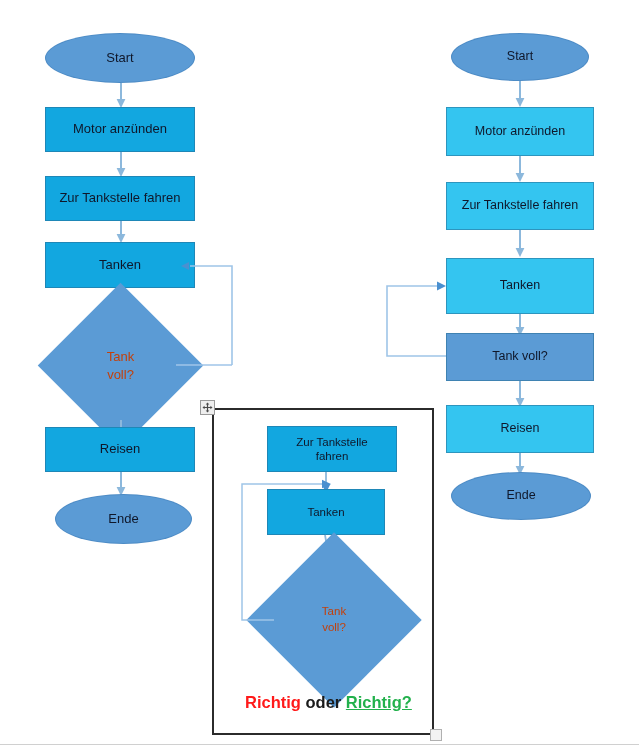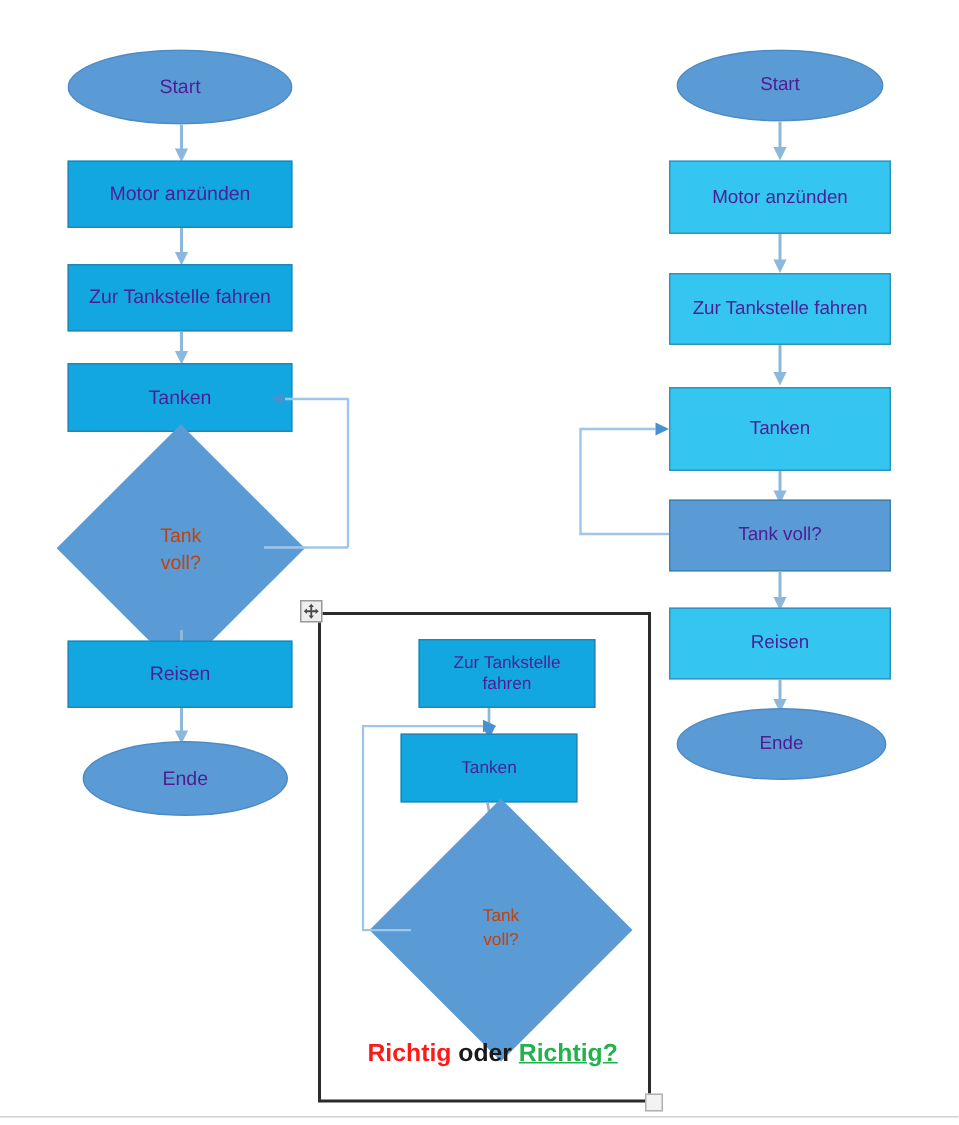--- a/index.html
+++ b/index.html
@@ -21,21 +21,21 @@
     height: 750px;
     background: #ffffff;
   }
   .node {
     position: absolute;
     box-sizing: border-box;
     display: flex;
     align-items: center;
     justify-content: center;
     text-align: center;
-    color: #4c1d95;
+    color: #0f172a;
     line-height: 1.25;
     white-space: pre-line;
     user-select: none;
   }
   .rect {
     border: 1px solid rgba(40,110,150,0.55);
   }
   .ellipse {
     border-radius: 50%;
     border: 1px solid rgba(50,110,170,0.35);
@@ -214,21 +214,21 @@
     <svg class="conn" style="left:513px; top:453px; width:14px; height:22px;" viewBox="0 0 14 22">
       <line x1="7" y1="0" x2="7" y2="15" stroke="#8CB8DC" stroke-width="2"></line>
       <polygon points="7,22 2.6,13 11.4,13" fill="#8CB8DC"></polygon>
     </svg>
 
     <div class="node ellipse" style="left:451px; top:472px; width:140px; height:48px; background:#5B9BD5; font-size:12.5px;">Ende</div>
   </div>
 
   <div class="inset-frame" style="left:212px; top:408px; width:222px; height:327px;">
 
-    <div class="node rect" style="left:53px; top:16px; width:118px; height:46px; background:#12A7E0; font-size:11.5px;margin-left:12px;">Zur Tankstelle
+    <div class="node rect" style="left:53px; top:16px; width:130px; height:46px; background:#12A7E0; font-size:11.5px;">Zur Tankstelle
 fahren</div>
 
     <svg class="conn" style="left:105px; top:62px; width:14px; height:22px;" viewBox="0 0 14 22">
       <line x1="7" y1="0" x2="7" y2="14" stroke="#8CB8DC" stroke-width="1.8"></line>
       <polygon points="7,21 2.6,12 11.4,12" fill="#4A90D0"></polygon>
     </svg>
 
     <div class="node rect" style="left:53px; top:79px; width:118px; height:46px; background:#12A7E0; font-size:11.5px;">Tanken</div>
 
     <svg class="conn" style="left:105px; top:125px; width:16px; height:26px;" viewBox="0 0 16 26">

